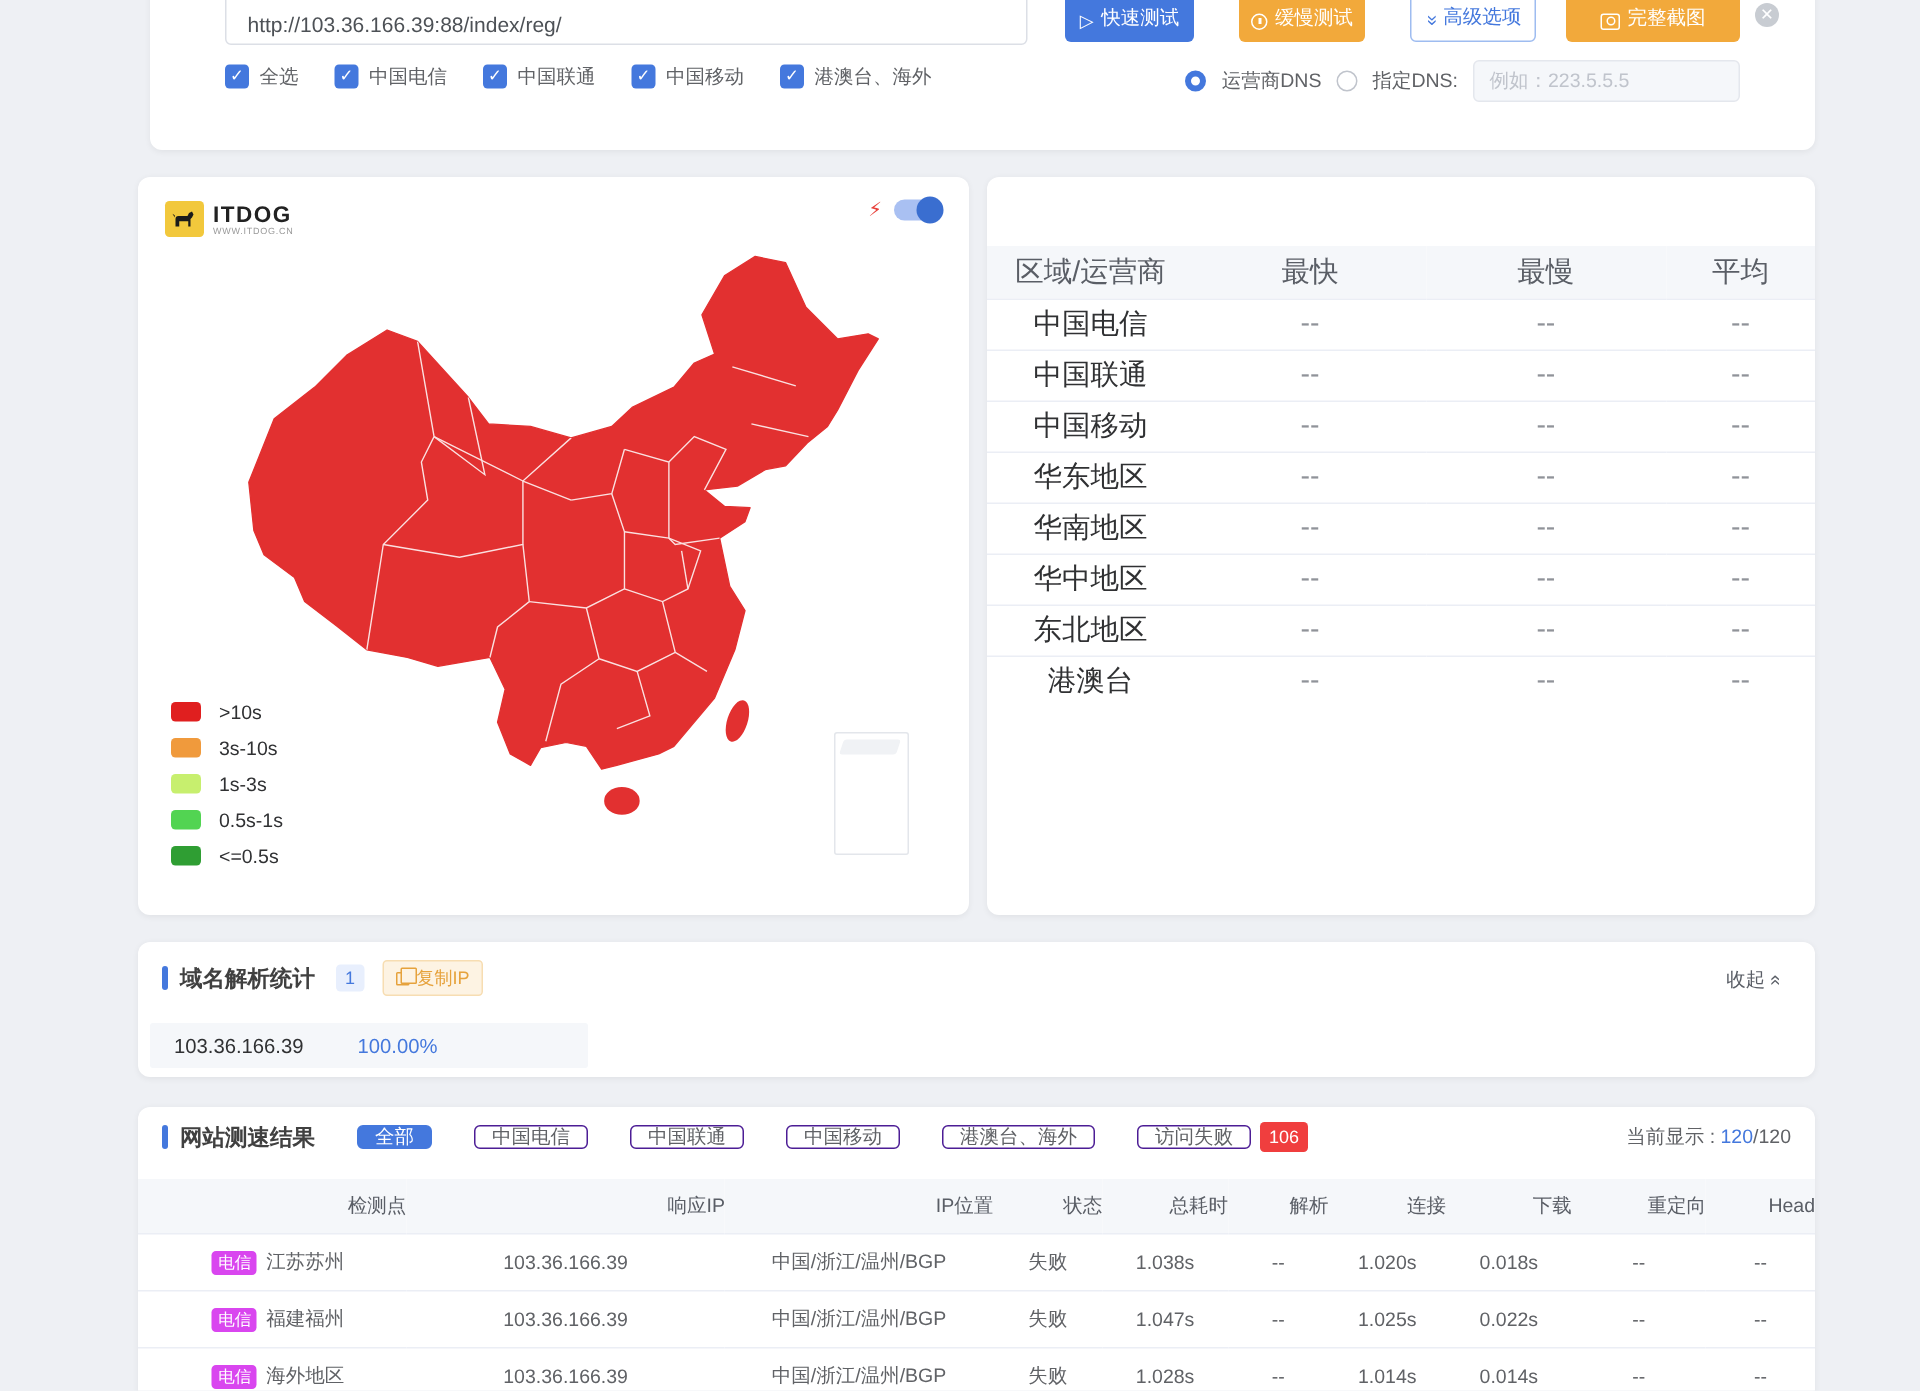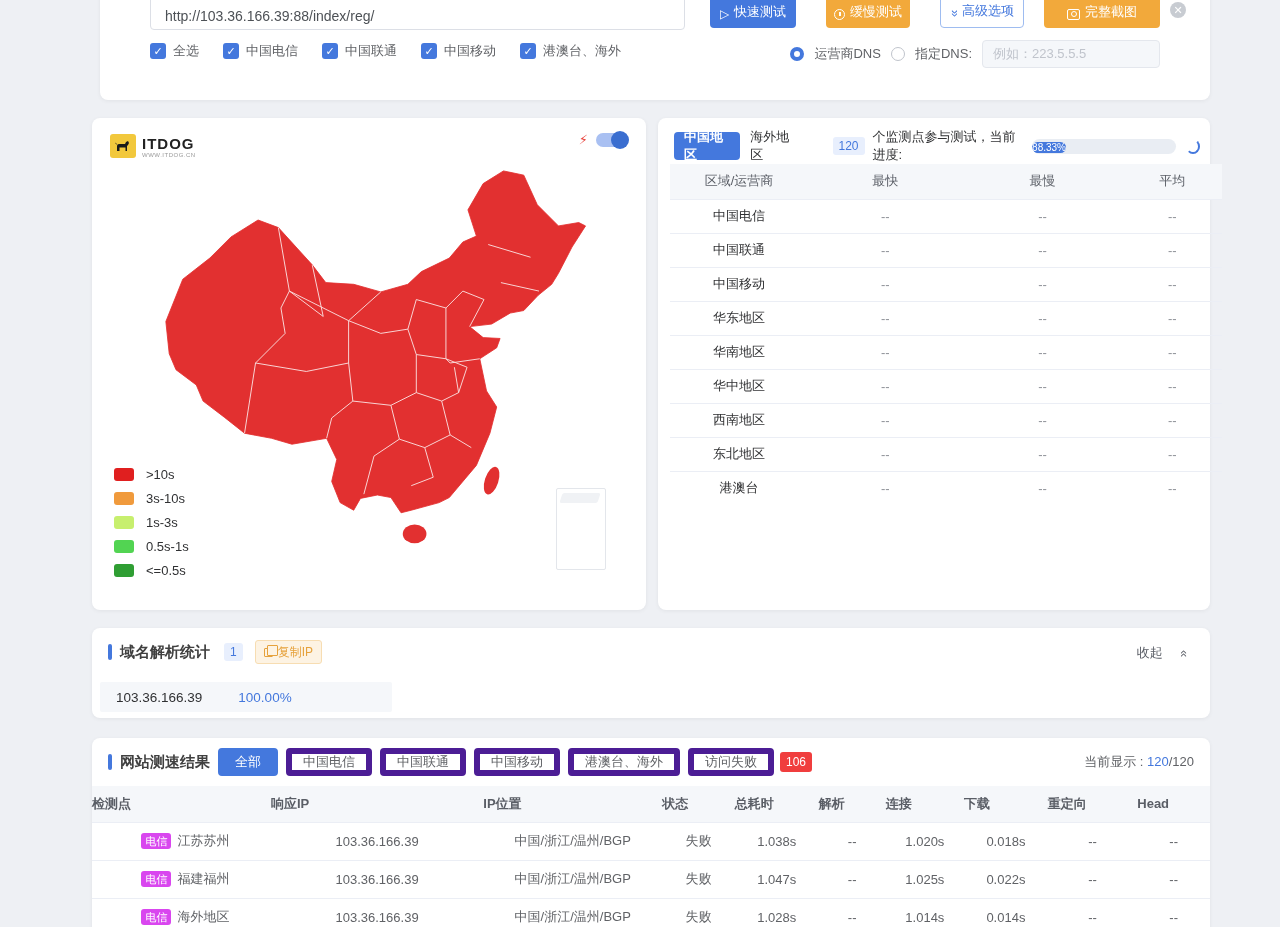--- a/index.html
+++ b/index.html
@@ -56,49 +56,49 @@
   
   #region-card{left:658px;top:118px;width:552px;height:492px}
   .rg-head{position:absolute;left:16px;top:10px;right:10px;display:flex;align-items:center}
   .tab{height:28px;padding:0 10px;border-radius:4px;display:flex;align-items:center;font-size:13px;color:#303133;cursor:pointer}
   .tab.active{background:#4478dd;color:#fff;font-weight:bold}
   .badge-blue{background:#e8effd;color:#4478dd;border-radius:3px;padding:2px 6px;font-size:12px;margin-left:26px}
   .rg-txt{color:#303133;margin-left:8px;font-size:13px}
   .pbar{width:162px;height:15px;background:#e9edf3;border-radius:8px;margin-left:6px;position:relative;overflow:hidden}
   .pfill{height:100%;background:#4478dd;border-radius:8px;color:#fff;font-size:10px;text-align:center;line-height:15px}
   .spin{width:15px;height:15px;border-radius:50%;border:2px solid transparent;border-right-color:#4478dd;border-bottom-color:#4478dd;margin-left:10px}
-  table.rg{position:absolute;top:46px;left:12px;width:100%;border-collapse:collapse;font-size:13px}
+  table.rg{position:absolute;top:46px;left:0;width:100%;border-collapse:collapse;font-size:19px}
   table.rg th{background:#f5f7fa;color:#5a5e66;font-weight:normal;height:35px;text-align:center}
   table.rg td{height:34px;text-align:center;border-top:1px solid #ebeef5}
   table.rg td.rn{color:#303133}
   table.rg td.vv{color:#909399}
 
   
   #dns-card{left:92px;top:628px;width:1118px;height:90px}
   .sec-head{position:absolute;left:16px;top:12px;display:flex;align-items:center}
   .blue-bar{width:4px;height:16px;background:#4478dd;border-radius:2px;margin-right:8px}
   .sec-title{font-size:15px;font-weight:bold;color:#404040}
   .copy-btn{margin-left:12px;background:#fdf3e3;border:1px solid #f7ddb2;color:#e6a23c;border-radius:3px;height:24px;padding:0 8px;display:flex;align-items:center;gap:5px;font-size:12px;cursor:pointer}
   .cp-ic{width:9px;height:9px;border:1px solid #e6a23c;border-radius:1px;position:relative}
   .cp-ic::before{content:"";position:absolute;left:2px;top:-4px;width:9px;height:9px;border:1px solid #e6a23c;border-radius:1px;background:#fdf3e3}
-  .collapse{position:absolute;right:22px;top:16px;color:#5a5e66;font-size:13px;display:flex;gap:18px;align-items:center;cursor:pointer}
+  .collapse{position:absolute;right:22px;top:16px;color:#5a5e66;font-size:13px;display:flex;gap:4px;align-items:center;cursor:pointer}
   .ip-strip{position:absolute;left:8px;top:54px;width:292px;height:30px;background:#f5f7fa;border-radius:2px;display:flex;align-items:center}
   .ip-strip .ip{margin-left:16px;color:#303133;font-size:13.5px}
   .ip-strip .pct{margin-left:36px;color:#4478dd;font-size:13.5px}
 
   
   #res-card{left:92px;top:738px;width:1118px;height:210px}
   .res-head{position:absolute;left:16px;top:10px;right:16px;display:flex;align-items:center}
-  .fbtn{height:28px;padding:0 11px;border-radius:4px;border:6px solid #4c1d95;background:#fff;color:#606266;font-size:13px;display:flex;align-items:center;margin-left:8px;cursor:pointer}
+  .fbtn{height:16px;padding:0 11px;border-radius:4px;border:1px solid #4c1d95;background:#fff;color:#606266;font-size:13px;display:flex;align-items:center;margin-left:28px;cursor:pointer}
   .fbtn.active{background:#4478dd;border-color:#4478dd;color:#fff}
   .badge-red{background:#f03e3e;color:#fff;border-radius:3px;padding:3px 6px;font-size:12px;margin-left:6px}
   .disp{margin-left:auto;color:#606266;font-size:13px}
   .disp b{color:#4478dd;font-weight:normal}
   table.res{position:absolute;top:48px;left:0;width:100%;border-collapse:collapse;font-size:13px}
-  table.res th{background:#f5f7fa;color:#5a5e66;font-weight:bold;height:36px;text-align:left}
+  table.res th{background:#f5f7fa;color:#5a5e66;font-weight:normal;height:36px;text-align:right}
   table.res td{height:38px;text-align:center;border-top:1px solid #ebeef5;color:#606266}
   td.node{text-align:left;padding-left:8px}
   .isp-badge{background:#d946ef;color:#fff;font-size:11px;border-radius:3px;padding:2px 4px;margin-right:6px}
   .fail{color:#f02b2b}
   .olive{color:#a4a42c}
 </style>
 </head>
 <body>
 
 <div class="card" id="top-card">
@@ -230,30 +230,20 @@
     <div class="lg-item">
         <span class="lg-sw" style="background: rgb(47, 158, 51);"></span>
         <span class="lg-tx">&lt;=0.5s</span>
       </div>
   </div>
 
   <div class="inset"></div>
 </div>
 
 <div class="card" id="region-card">
-  <div class="rg-head">
-    <span class="tab active">中国地区</span>
-    <span class="tab">海外地区</span>
-    <span class="badge-blue">120</span>
-    <span class="rg-txt">个监测点参与测试，当前进度:</span>
-    <span class="pbar">
-      <span class="pfill" style="width: 88.33%;">88.33%</span>
-    </span>
-    <span class="spin"></span>
-  </div>
 
   <table class="rg">
     <colgroup>
         <col style="width:25%">
         <col style="width:28%">
         <col style="width:29%">
         <col style="width:18%">
       </colgroup>
     <thead>
       <tr>
@@ -289,26 +279,20 @@
           <td class="vv">--</td>
         </tr>
       <tr>
           <td class="rn">华南地区</td>
           <td class="vv">--</td>
           <td class="vv">--</td>
           <td class="vv">--</td>
         </tr>
       <tr>
           <td class="rn">华中地区</td>
-          <td class="vv">--</td>
-          <td class="vv">--</td>
-          <td class="vv">--</td>
-        </tr>
-      <tr>
-          <td class="rn">西南地区</td>
           <td class="vv">--</td>
           <td class="vv">--</td>
           <td class="vv">--</td>
         </tr>
       <tr>
           <td class="rn">东北地区</td>
           <td class="vv">--</td>
           <td class="vv">--</td>
           <td class="vv">--</td>
         </tr>

